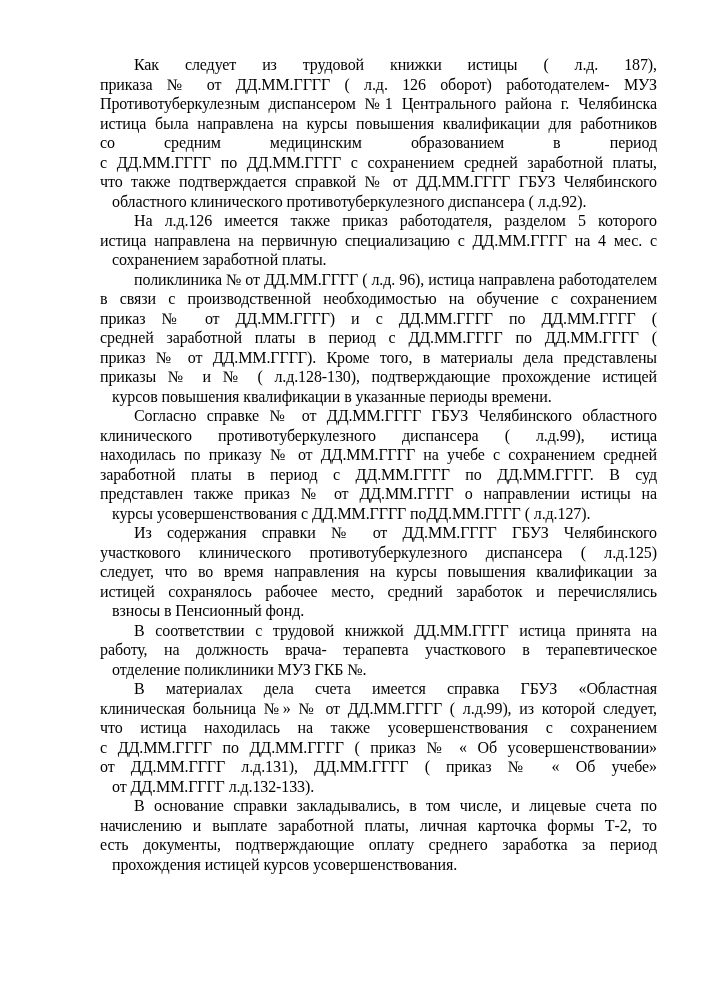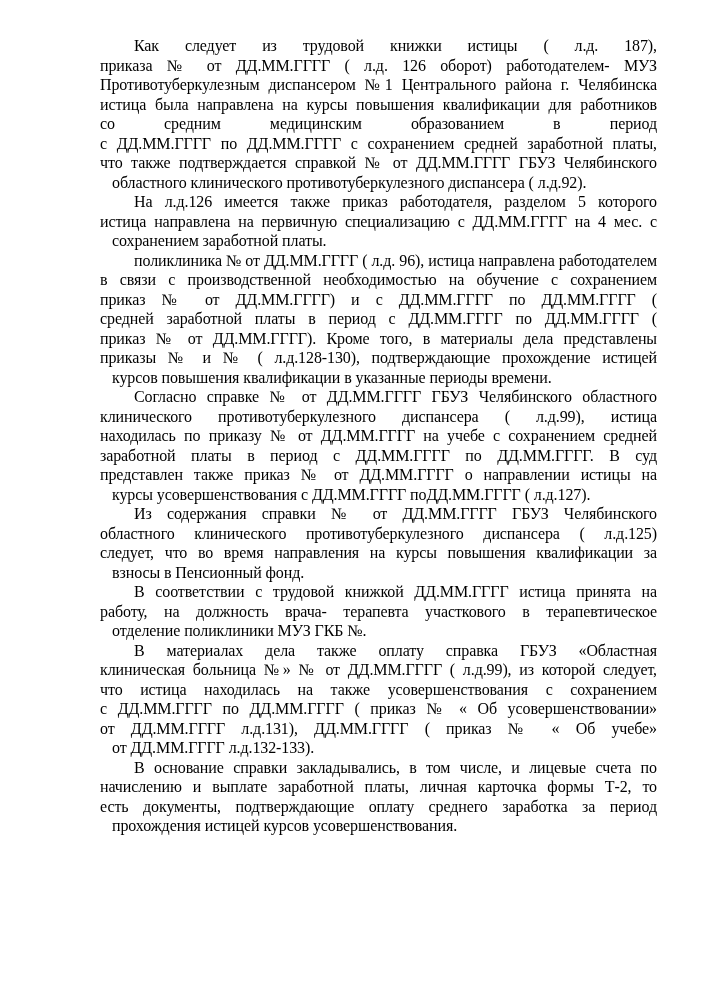--- a/index.html
+++ b/index.html
@@ -8,21 +8,21 @@
     height: 1000px;
     background: #ffffff;
     color: #000000;
     font-family: "Liberation Serif", "DejaVu Serif", serif;
     overflow: hidden;
   }
   .page {
     box-sizing: border-box;
     width: 707px;
     height: 724px;
-    padding: 36px 50px 0 100px;
+    padding: 55px 50px 0 100px;
   }
   .doc {
     width: 557px;
     font-size: 16px;
     line-height: 19.5px;
   }
   .para { margin: 0; padding: 0; }
   
   .line {
     text-align: justify;
@@ -64,31 +64,32 @@
       <div class="para">
         <div class="line">Согласно справке № от ДД.ММ.ГГГГ ГБУЗ Челябинского областного</div>
         <div class="line">клинического противотуберкулезного диспансера ( л.д.99), истица</div>
         <div class="line">находилась по приказу № от ДД.ММ.ГГГГ на учебе с сохранением средней</div>
         <div class="line">заработной платы в период с ДД.ММ.ГГГГ по ДД.ММ.ГГГГ. В суд</div>
         <div class="line">представлен также приказ № от ДД.ММ.ГГГГ о направлении истицы на</div>
         <div class="line last">курсы усовершенствования с ДД.ММ.ГГГГ поДД.ММ.ГГГГ ( л.д.127).</div>
       </div>
       <div class="para">
         <div class="line">Из содержания справки № от ДД.ММ.ГГГГ ГБУЗ Челябинского</div>
-        <div class="line">областного клинического противотуберкулезного диспансера ( л.д.125)</div>
+        <div class="line">участкового клинического противотуберкулезного диспансера ( л.д.125)</div>
         <div class="line">следует, что во время направления на курсы повышения квалификации за</div>
+        <div class="line">истицей сохранялось рабочее место, средний заработок и перечислялись</div>
         <div class="line last">взносы в Пенсионный фонд.</div>
       </div>
       <div class="para">
         <div class="line">В соответствии с трудовой книжкой ДД.ММ.ГГГГ истица принята на</div>
         <div class="line">работу, на должность врача- терапевта участкового в терапевтическое</div>
         <div class="line last">отделение поликлиники МУЗ ГКБ №.</div>
       </div>
       <div class="para">
-        <div class="line">В материалах дела также оплату справка ГБУЗ «Областная</div>
+        <div class="line">В материалах дела счета имеется справка ГБУЗ «Областная</div>
         <div class="line">клиническая больница №» № от ДД.ММ.ГГГГ ( л.д.99), из которой следует,</div>
         <div class="line">что истица находилась на также усовершенствования с сохранением</div>
         <div class="line">с ДД.ММ.ГГГГ по ДД.ММ.ГГГГ ( приказ № « Об усовершенствовании»</div>
         <div class="line">от ДД.ММ.ГГГГ л.д.131), ДД.ММ.ГГГГ ( приказ № « Об учебе»</div>
         <div class="line last">от ДД.ММ.ГГГГ л.д.132-133).</div>
       </div>
       <div class="para">
         <div class="line">В основание справки закладывались, в том числе, и лицевые счета по</div>
         <div class="line">начислению и выплате заработной платы, личная карточка формы Т-2, то</div>
         <div class="line">есть документы, подтверждающие оплату среднего заработка за период</div>

